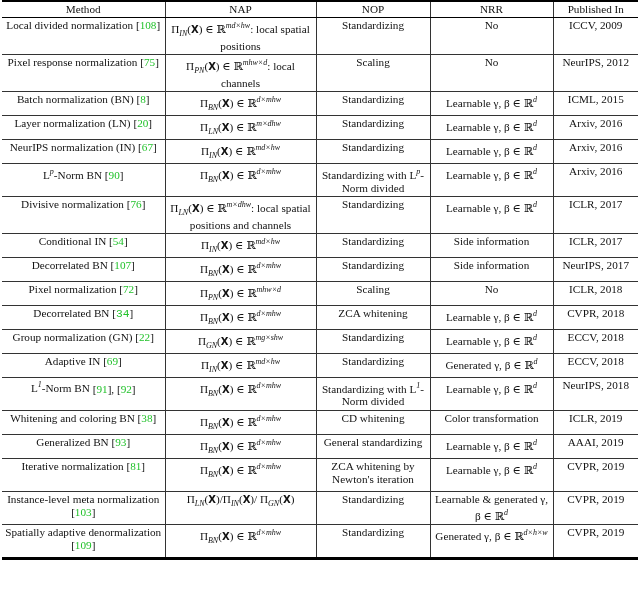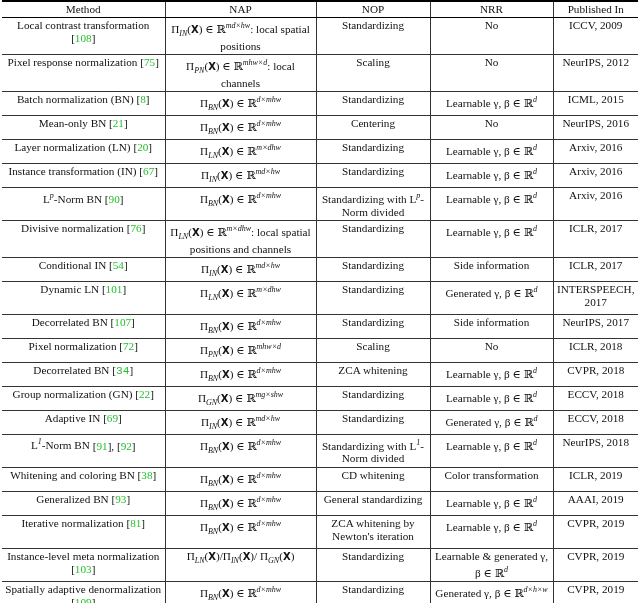--- a/index.html
+++ b/index.html
@@ -43,56 +43,49 @@
     <tr>
       <th>Method</th>
       <th>NAP</th>
       <th>NOP</th>
       <th>NRR</th>
       <th>Published In</th>
     </tr>
   </thead>
   <tbody id="tbody">
       <tr class="h2">
-        <td><span>Local contrast transformation</span> <span class="cite"><span style="color: rgb(17, 17, 17);">[</span><span style="color: rgb(34, 194, 43);">108</span><span style="color: rgb(17, 17, 17);">]</span></span></td>
+        <td><span>Local divided normalization</span> <span class="cite"><span style="color: rgb(17, 17, 17);">[</span><span style="color: rgb(34, 194, 43);">108</span><span style="color: rgb(17, 17, 17);">]</span></span></td>
         <td>Π<sub class="ital" style="font-size: 8px;">IN</sub>(<b style="font-family: &quot;DejaVu Sans&quot;, sans-serif; font-size: 10px;">X</b>) ∈ ℝ<sup class="ital" style="font-size: 8px;">md×hw</sup>: local spatial positions</td>
         <td>Standardizing</td>
         <td>No</td>
         <td>ICCV, 2009</td>
       </tr>
       <tr class="h2">
         <td><span>Pixel response normalization</span> <span class="cite"><span style="color: rgb(17, 17, 17);">[</span><span style="color: rgb(34, 194, 43);">75</span><span style="color: rgb(17, 17, 17);">]</span></span></td>
         <td>Π<sub class="ital" style="font-size: 8px;">PN</sub>(<b style="font-family: &quot;DejaVu Sans&quot;, sans-serif; font-size: 10px;">X</b>) ∈ ℝ<sup class="ital" style="font-size: 8px;">mhw×d</sup>: local channels</td>
         <td>Scaling</td>
         <td>No</td>
         <td>NeurIPS, 2012</td>
       </tr>
       <tr class="h1">
         <td><span>Batch normalization (BN)</span> <span class="cite"><span style="color: rgb(17, 17, 17);">[</span><span style="color: rgb(34, 194, 43);">8</span><span style="color: rgb(17, 17, 17);">]</span></span></td>
         <td>Π<sub class="ital" style="font-size: 8px;">BN</sub>(<b style="font-family: &quot;DejaVu Sans&quot;, sans-serif; font-size: 10px;">X</b>) ∈ ℝ<sup class="ital" style="font-size: 8px;">d×mhw</sup></td>
         <td>Standardizing</td>
         <td>Learnable γ, β ∈ ℝ<sup class="ital" style="font-size: 8px;">d</sup></td>
         <td>ICML, 2015</td>
       </tr>
       <tr class="h1">
-        <td><span>Mean-only BN</span> <span class="cite"><span style="color: rgb(17, 17, 17);">[</span><span style="color: rgb(34, 194, 43);">21</span><span style="color: rgb(17, 17, 17);">]</span></span></td>
-        <td>Π<sub class="ital" style="font-size: 8px;">BN</sub>(<b style="font-family: &quot;DejaVu Sans&quot;, sans-serif; font-size: 10px;">X</b>) ∈ ℝ<sup class="ital" style="font-size: 8px;">d×mhw</sup></td>
-        <td>Centering</td>
-        <td>No</td>
-        <td>NeurIPS, 2016</td>
-      </tr>
-      <tr class="h1">
         <td><span>Layer normalization (LN)</span> <span class="cite"><span style="color: rgb(17, 17, 17);">[</span><span style="color: rgb(34, 194, 43);">20</span><span style="color: rgb(17, 17, 17);">]</span></span></td>
         <td>Π<sub class="ital" style="font-size: 8px;">LN</sub>(<b style="font-family: &quot;DejaVu Sans&quot;, sans-serif; font-size: 10px;">X</b>) ∈ ℝ<sup class="ital" style="font-size: 8px;">m×dhw</sup></td>
         <td>Standardizing</td>
         <td>Learnable γ, β ∈ ℝ<sup class="ital" style="font-size: 8px;">d</sup></td>
         <td>Arxiv, 2016</td>
       </tr>
       <tr class="h1">
-        <td><span>Instance transformation (IN)</span> <span class="cite"><span style="color: rgb(17, 17, 17);">[</span><span style="color: rgb(34, 194, 43);">67</span><span style="color: rgb(17, 17, 17);">]</span></span></td>
+        <td><span>NeurIPS normalization (IN)</span> <span class="cite"><span style="color: rgb(17, 17, 17);">[</span><span style="color: rgb(34, 194, 43);">67</span><span style="color: rgb(17, 17, 17);">]</span></span></td>
         <td>Π<sub class="ital" style="font-size: 8px;">IN</sub>(<b style="font-family: &quot;DejaVu Sans&quot;, sans-serif; font-size: 10px;">X</b>) ∈ ℝ<sup class="ital" style="font-size: 8px;">md×hw</sup></td>
         <td>Standardizing</td>
         <td>Learnable γ, β ∈ ℝ<sup class="ital" style="font-size: 8px;">d</sup></td>
         <td>Arxiv, 2016</td>
       </tr>
       <tr class="h2">
         <td><span>L<sup class="ital" style="font-size: 8px;">p</sup>-Norm BN</span> <span class="cite"><span style="color: rgb(17, 17, 17);">[</span><span style="color: rgb(34, 194, 43);">90</span><span style="color: rgb(17, 17, 17);">]</span></span></td>
         <td>Π<sub class="ital" style="font-size: 8px;">BN</sub>(<b style="font-family: &quot;DejaVu Sans&quot;, sans-serif; font-size: 10px;">X</b>) ∈ ℝ<sup class="ital" style="font-size: 8px;">d×mhw</sup></td>
         <td>Standardizing with L<sup class="ital" style="font-size: 8px;">p</sup>-Norm divided</td>
         <td>Learnable γ, β ∈ ℝ<sup class="ital" style="font-size: 8px;">d</sup></td>
@@ -104,27 +97,20 @@
         <td>Standardizing</td>
         <td>Learnable γ, β ∈ ℝ<sup class="ital" style="font-size: 8px;">d</sup></td>
         <td>ICLR, 2017</td>
       </tr>
       <tr class="h1">
         <td><span>Conditional IN</span> <span class="cite"><span style="color: rgb(17, 17, 17);">[</span><span style="color: rgb(34, 194, 43);">54</span><span style="color: rgb(17, 17, 17);">]</span></span></td>
         <td>Π<sub class="ital" style="font-size: 8px;">IN</sub>(<b style="font-family: &quot;DejaVu Sans&quot;, sans-serif; font-size: 10px;">X</b>) ∈ ℝ<sup class="ital" style="font-size: 8px;">md×hw</sup></td>
         <td>Standardizing</td>
         <td>Side information</td>
         <td>ICLR, 2017</td>
-      </tr>
-      <tr class="h2">
-        <td><span>Dynamic LN</span> <span class="cite"><span style="color: rgb(17, 17, 17);">[</span><span style="color: rgb(34, 194, 43);">101</span><span style="color: rgb(17, 17, 17);">]</span></span></td>
-        <td>Π<sub class="ital" style="font-size: 8px;">LN</sub>(<b style="font-family: &quot;DejaVu Sans&quot;, sans-serif; font-size: 10px;">X</b>) ∈ ℝ<sup class="ital" style="font-size: 8px;">m×dhw</sup></td>
-        <td>Standardizing</td>
-        <td>Generated γ, β ∈ ℝ<sup class="ital" style="font-size: 8px;">d</sup></td>
-        <td>INTERSPEECH, 2017</td>
       </tr>
       <tr class="h1">
         <td><span>Decorrelated BN</span> <span class="cite"><span style="color: rgb(17, 17, 17);">[</span><span style="color: rgb(34, 194, 43);">107</span><span style="color: rgb(17, 17, 17);">]</span></span></td>
         <td>Π<sub class="ital" style="font-size: 8px;">BN</sub>(<b style="font-family: &quot;DejaVu Sans&quot;, sans-serif; font-size: 10px;">X</b>) ∈ ℝ<sup class="ital" style="font-size: 8px;">d×mhw</sup></td>
         <td>Standardizing</td>
         <td>Side information</td>
         <td>NeurIPS, 2017</td>
       </tr>
       <tr class="h1">
         <td><span>Pixel normalization</span> <span class="cite"><span style="color: rgb(17, 17, 17);">[</span><span style="color: rgb(34, 194, 43);">72</span><span style="color: rgb(17, 17, 17);">]</span></span></td>

